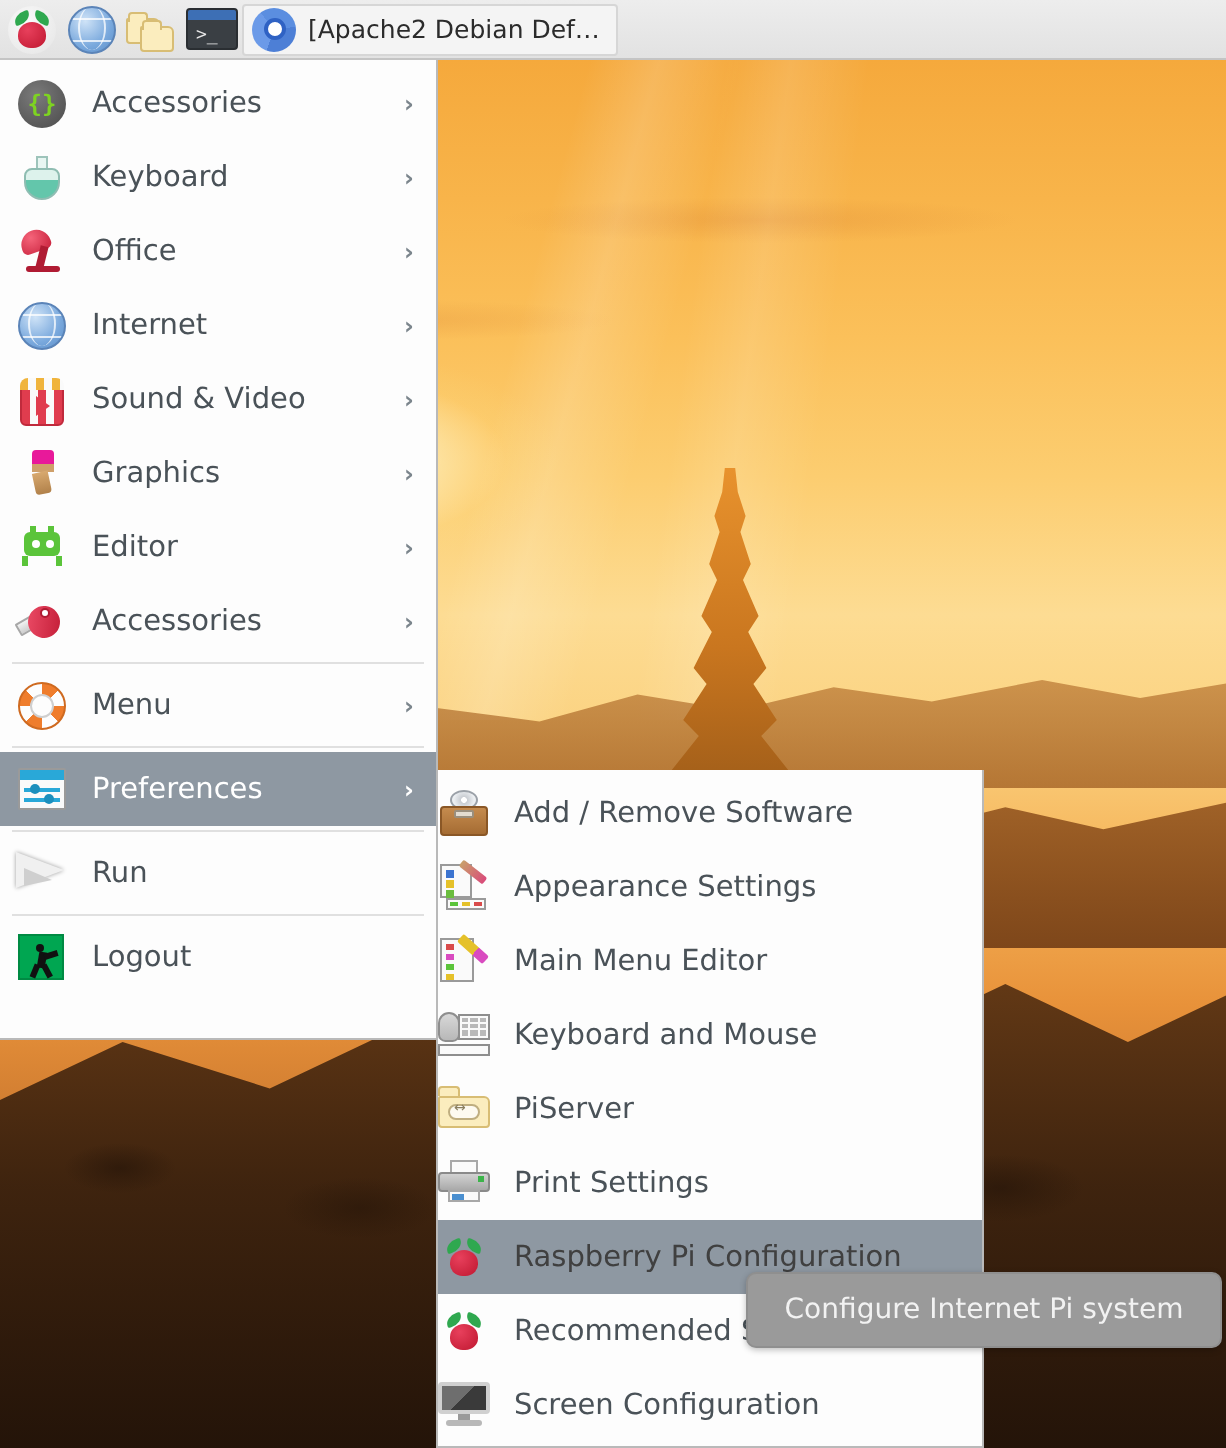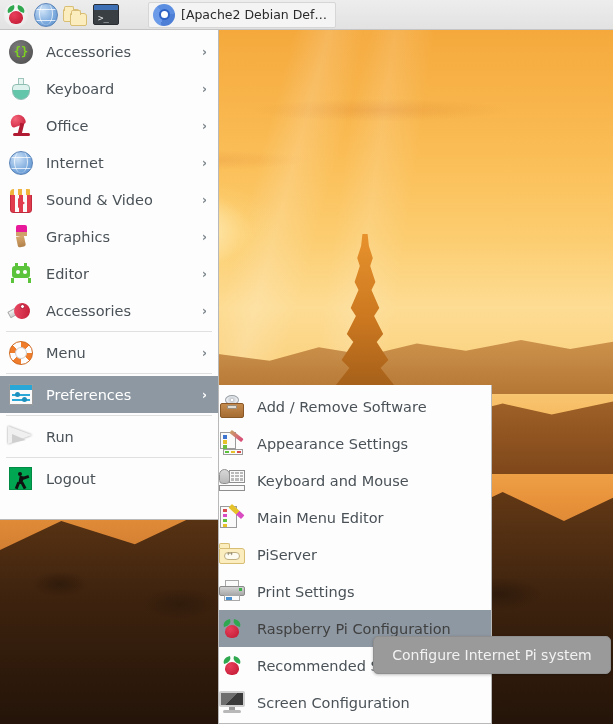--- a/index.html
+++ b/index.html
@@ -80,21 +80,21 @@
     display: flex; align-items: center;
   }
   .tb-btn {
     width: 30px; height: 28px;
     display: flex; align-items: center; justify-content: center;
     flex: 0 0 auto;
   }
   .tb-btn:first-child { margin-left: 1px; }
   #window-button {
     display: flex; align-items: center; gap: 6px;
-    height: 26px; margin-left: 27px; padding: 0 8px 0 4px;
+    height: 26px; margin-left: 0; padding: 0 8px 0 4px;
     background: #f4f4f4; border: 1px solid #d6d6d6; border-radius: 2px;
     max-width: 250px; overflow: hidden;
   }
   #window-button .wtitle {
     font-size: 12.5px; color: #2b2b2b; white-space: nowrap;
   }
 
   
   #main-menu {
     position: absolute; left: 0; top: 30px; width: 219px; height: 490px;
@@ -579,55 +579,55 @@
             <i></i>
             <i></i>
           </div>
         </div>
     </div>
     <span class="label">Appearance Settings</span>
   </div>
 
   <div class="smi">
     <div class="ico">
-      <div class="i-kbd">
-          <div class="base"></div>
-          <div class="mouse"></div>
-          <div class="kb">
-            <i></i>
-            <i></i>
-            <i></i>
-            <i></i>
-            <i></i>
-            <i></i>
-            <i></i>
-            <i></i>
-            <i></i>
-          </div>
-        </div>
-    </div>
-    <span class="label">Keyboard and Mouse</span>
-  </div>
-
-  <div class="smi">
-    <div class="ico">
       <div class="i-mme">
           <div class="pg"></div>
           <div class="r r1"></div>
           <div class="r r2"></div>
           <div class="r r3"></div>
           <div class="r r4"></div>
           <div class="pen"></div>
         </div>
     </div>
     <span class="label">Main Menu Editor</span>
   </div>
 
   <div class="smi">
     <div class="ico">
+      <div class="i-kbd">
+          <div class="base"></div>
+          <div class="mouse"></div>
+          <div class="kb">
+            <i></i>
+            <i></i>
+            <i></i>
+            <i></i>
+            <i></i>
+            <i></i>
+            <i></i>
+            <i></i>
+            <i></i>
+          </div>
+        </div>
+    </div>
+    <span class="label">Keyboard and Mouse</span>
+  </div>
+
+  <div class="smi">
+    <div class="ico">
       <div class="i-piserver">
           <div class="tab"></div>
           <div class="fd"></div>
           <div class="cloud"></div>
           <div class="ar">↔</div>
         </div>
     </div>
     <span class="label">PiServer</span>
   </div>
 

